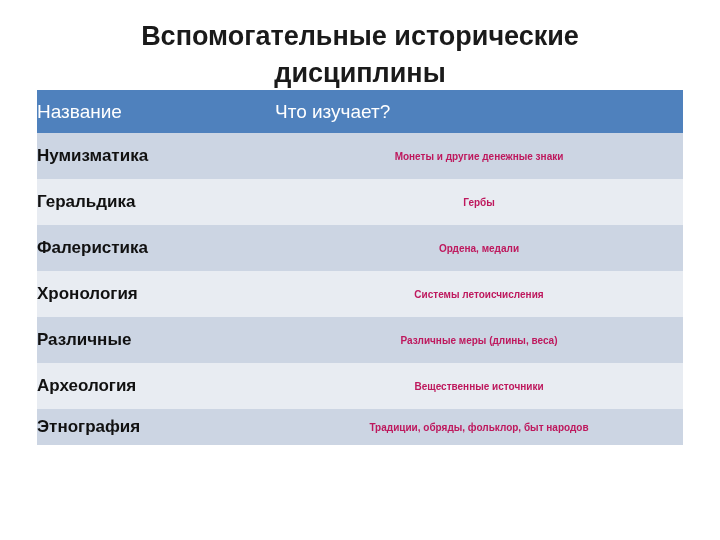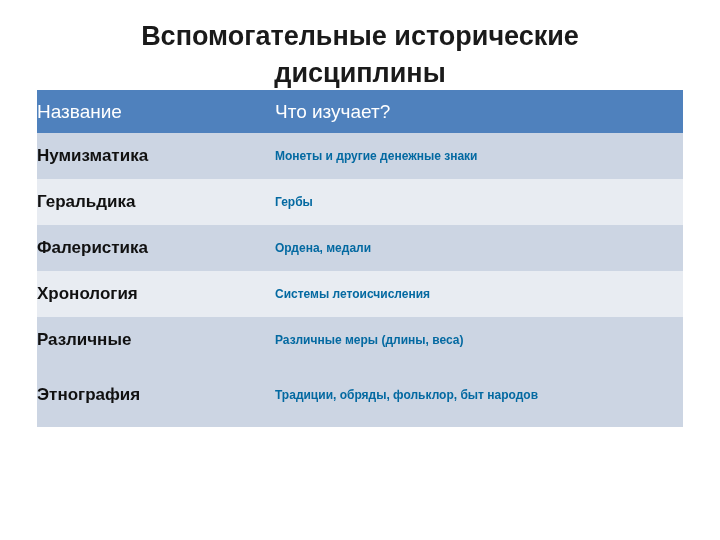--- a/index.html
+++ b/index.html
@@ -71,43 +71,44 @@
     text-align: left;
     padding: 0 0 0 12px;
     border-right: 1px solid #9fc0dc;
   }
   thead th.last { border-right: none; }
 
   
   tbody tr { height: 46px; }
   tbody tr.band-dark  td { background: #ccd5e3; }
   tbody tr.band-light td { background: #e8ecf2; }
-  tbody tr.tall       { height: 64px; }
+  tbody tr.tall       { height: 36px; }
 
   tbody td {
     border-right: 1px solid #ffffff;
     border-bottom: 1px solid #ffffff;
   }
   tbody td.last { border-right: none; }
   tbody tr:last-child td { border-bottom: none; }
 
   td.cell-name {
     font-size: 17px;
     font-weight: bold;
     color: #111111;
     padding: 0 0 0 12px;
     white-space: nowrap;
   }
 
   td.cell-study {
-    font-size: 12px;
+    font-size: 10px;
     font-weight: bold;
-    color: #0369a1;
+    color: #be185d;
     padding: 0 10px 0 12px;
     line-height: 17px;
+    text-align: center;
   }
 </style>
 </head>
 <body>
 
 <div id="slide">
 
   <div id="slide-title">Вспомогательные исторические дисциплины</div>
 
   <table id="disciplines-table">
@@ -135,20 +136,24 @@
         <td class="cell-study last">Ордена, медали</td>
       </tr>
       <tr class="band-light">
         <td class="cell-name">Хронология</td>
         <td class="cell-study last">Системы летоисчисления</td>
       </tr>
       <tr class="band-dark">
         <td class="cell-name">Различные</td>
         <td class="cell-study last">Различные меры (длины, веса)</td>
       </tr>
+      <tr class="band-light">
+        <td class="cell-name">Археология</td>
+        <td class="cell-study last">Вещественные источники</td>
+      </tr>
       <tr class="band-dark tall">
         <td class="cell-name">Этнография</td>
         <td class="cell-study last">Традиции, обряды, фольклор, быт народов</td>
       </tr>
     </tbody>
   </table>
 
 </div>
 
 </body></html>

